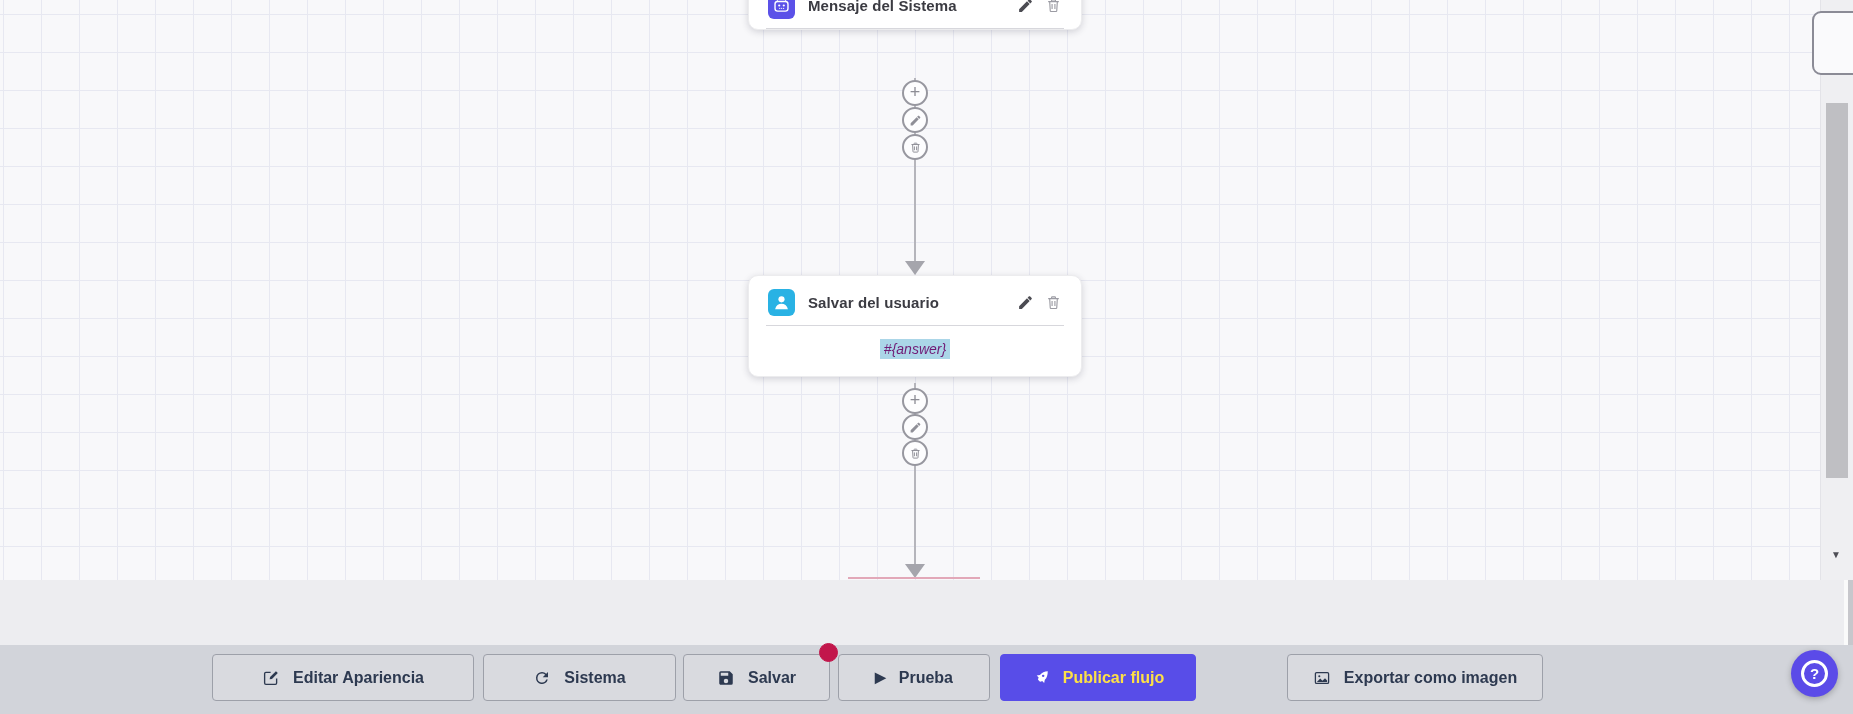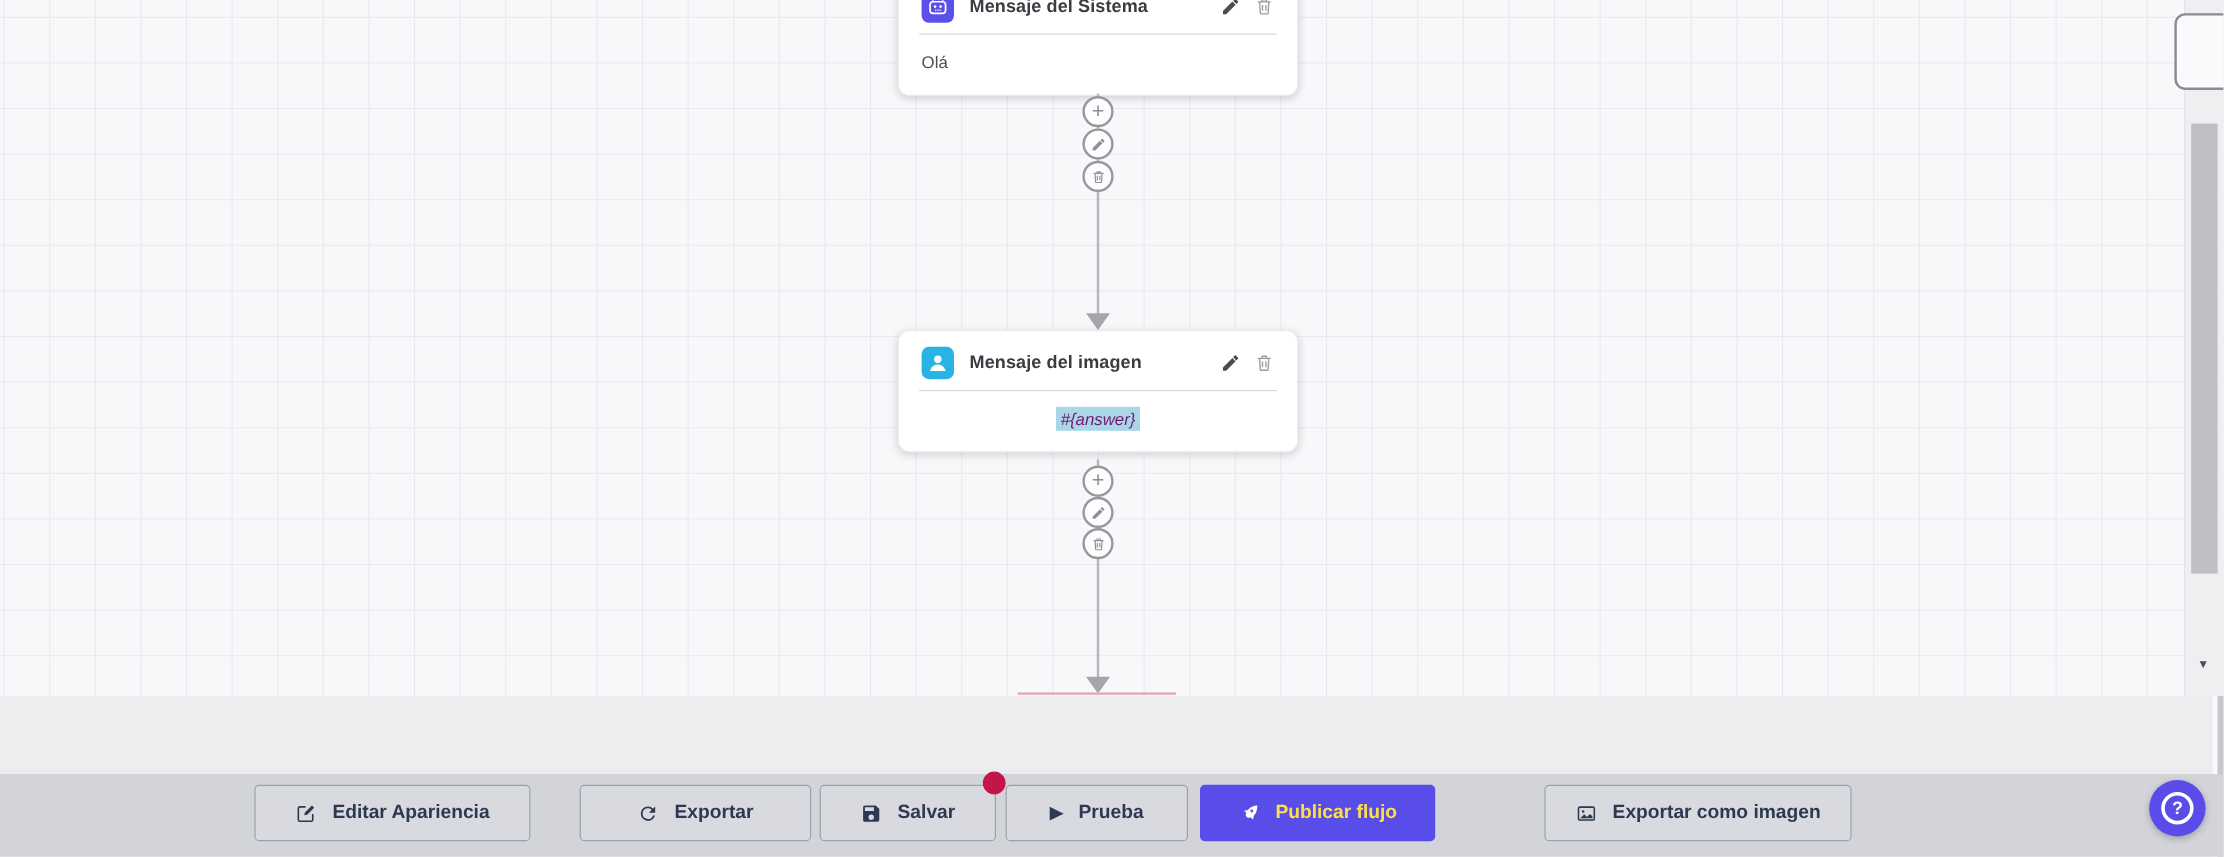--- a/index.html
+++ b/index.html
@@ -65,21 +65,21 @@
   .edge-strip { position: absolute; left: 1848px; top: 580px; width: 5px; height: 134px; background: #c7c7cc; }
 
   
   .canvas-gap { position: absolute; left: 0; top: 580px; width: 1853px; height: 65px; background: #ededf0; }
   .toolbar { position: absolute; left: 0; top: 645px; width: 1853px; height: 69px; background: #d2d4da; }
   .btn { position: absolute; top: 9px; height: 47px; display: flex; align-items: center;
     justify-content: center; gap: 13px; background: #d9dadf; border: 1px solid #9da0a9;
     border-radius: 4px; font-size: 16px; font-weight: 700; color: #2d3950; cursor: pointer;
     font-family: "Liberation Sans", sans-serif; }
   .btn svg { width: 18px; height: 18px; flex: none; }
-  .btn-appearance { left: 212px; width: 230px; }
+  .btn-appearance { left: 212px; width: 262px; }
   .btn-reload { left: 483px; width: 193px; }
   .btn-save { left: 683px; width: 147px; justify-content: center; }
   .btn-test { left: 838px; width: 152px; }
   .btn-publish { left: 1000px; width: 196px; background: #584DE8; border-color: #584DE8; color: #fde047; }
   .btn-export { left: 1287px; width: 256px; }
   .play-glyph { font-size: 14px; color: #2d3950; margin-top: -1px; }
   .notif-dot { position: absolute; left: 819px; top: -2px; width: 19px; height: 19px;
     border-radius: 50%; background: #C2164B; border: 1px solid #c2164b; }
 
   
@@ -114,21 +114,20 @@
             </svg>
         </span>
         <span class="hact">
           <svg viewBox="0 0 24 24" fill="none" stroke="#9b9ba3" stroke-width="1.6">
             <path d="M4.5 6.5h15 M9.3 6.5V4.9c0-.5.4-.9.9-.9h3.6c.5 0 .9.4.9.9v1.6 M6.6 6.5l.8 13c0 .6.4 1 1 1h7.2c.6 0 1-.4 1-1l.8-13 M10 10v7 M14 10v7"></path>
           </svg>
         </span>
       </span>
     </div>
     <div class="divider"></div>
-    <div class="card-body">Olá</div>
   </div>
 
   <div class="cline cline-1"></div>
   <div class="cbtn c1-add">
     <span class="plus-glyph">+</span>
   </div>
   <div class="cbtn c1-edit">
     <svg viewBox="0 0 24 24" fill="#8f8f97">
         <path d="M3 17.2V21h3.8L17.9 9.9l-3.8-3.8L3 17.2zM20.7 7.1c.4-.4.4-1 0-1.4l-2.4-2.4c-.4-.4-1-.4-1.4 0l-1.9 1.9 3.8 3.8 1.9-1.9z"></path>
       </svg>
@@ -141,21 +140,21 @@
   <div class="arrowhead ah-1"></div>
 
   <div class="card card-usr">
     <div class="card-header">
       <span class="node-icon icon-user">
         <svg viewBox="0 0 24 24">
           <circle cx="12" cy="8.4" r="3.5" fill="#ffffff"></circle>
           <path d="M4.7 19.6c.9-4.1 3.9-6.2 7.3-6.2s6.4 2.1 7.3 6.2z" fill="#ffffff"></path>
         </svg>
       </span>
-      <span class="card-title">Mensaje del imagen</span>
+      <span class="card-title">Salvar del usuario</span>
       <span class="hdr-actions">
         <span class="hact">
           <svg viewBox="0 0 24 24" fill="#4b4b52">
               <path d="M3 17.2V21h3.8L17.9 9.9l-3.8-3.8L3 17.2zM20.7 7.1c.4-.4.4-1 0-1.4l-2.4-2.4c-.4-.4-1-.4-1.4 0l-1.9 1.9 3.8 3.8 1.9-1.9z"></path>
             </svg>
         </span>
         <span class="hact">
           <svg viewBox="0 0 24 24" fill="none" stroke="#9b9ba3" stroke-width="1.6">
             <path d="M4.5 6.5h15 M9.3 6.5V4.9c0-.5.4-.9.9-.9h3.6c.5 0 .9.4.9.9v1.6 M6.6 6.5l.8 13c0 .6.4 1 1 1h7.2c.6 0 1-.4 1-1l.8-13 M10 10v7 M14 10v7"></path>
           </svg>
@@ -203,21 +202,21 @@
       <path d="M11.5 4.5H5.2c-.9 0-1.7.8-1.7 1.7v12.6c0 .9.8 1.7 1.7 1.7h12.6c.9 0 1.7-.8 1.7-1.7v-6.3" stroke="#2d3950" stroke-width="1.8"></path>
       <path d="M18.6 2.9l2.5 2.5-7.8 7.8-3.1.6.6-3.1z" fill="#2d3950"></path>
     </svg>
     <span>Editar Apariencia</span>
   </button>
 
   <button class="btn btn-reload">
     <svg viewBox="0 0 24 24" fill="#2d3950">
       <path d="M17.65 6.35A7.95 7.95 0 0 0 12 4a8 8 0 1 0 7.73 10h-2.08A6 6 0 1 1 12 6c1.66 0 3.14.69 4.22 1.78L13 11h7V4l-2.35 2.35z"></path>
     </svg>
-    <span>Exportar</span>
+    <span>Sistema</span>
   </button>
 
   <button class="btn btn-save">
     <svg viewBox="0 0 24 24" fill="#2d3950">
       <path d="M17 3H5a2 2 0 0 0-2 2v14c0 1.1.9 2 2 2h14a2 2 0 0 0 2-2V7l-4-4zM12 19a3 3 0 1 1 0-6 3 3 0 0 1 0 6zm3-10H5V5h10v4z"></path>
     </svg>
     <span>Salvar</span>
   </button>
   <span class="notif-dot"></span>
 

